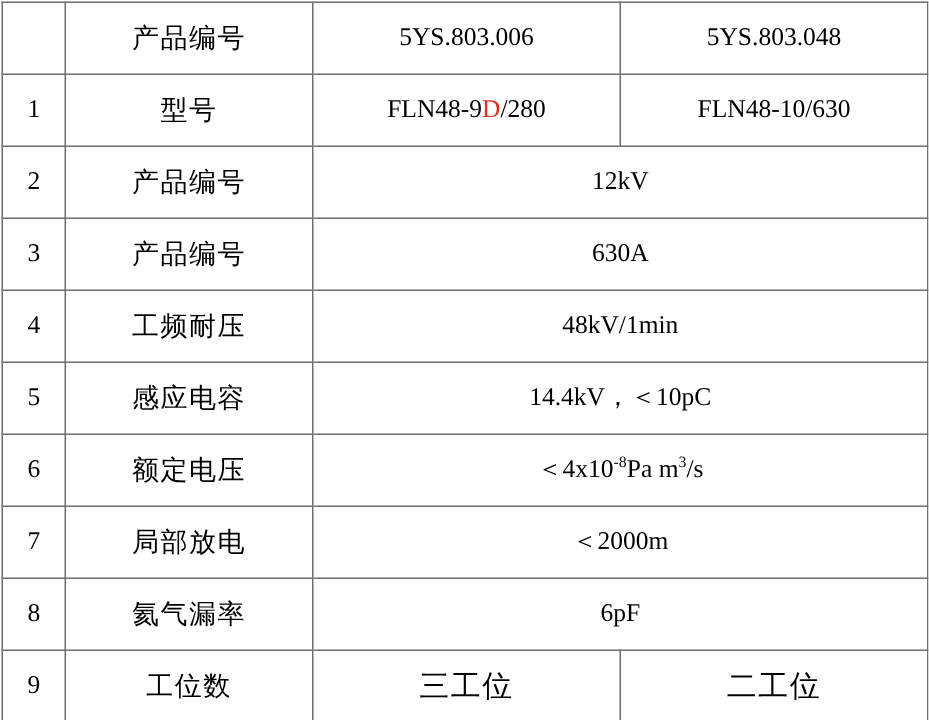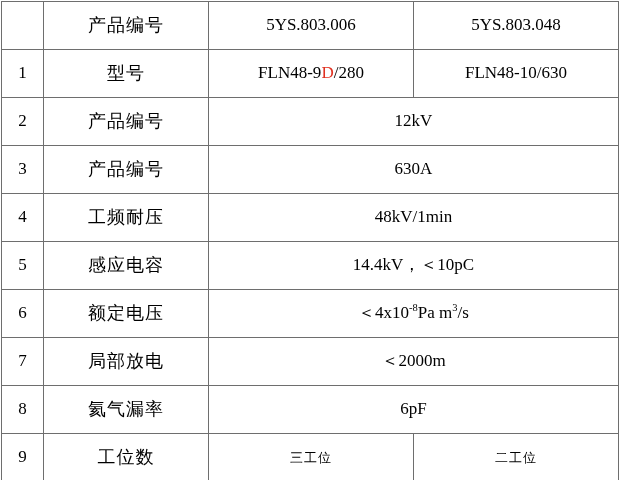--- a/index.html
+++ b/index.html
@@ -39,21 +39,21 @@
     font-size: 17px;
   }
   td.item {
     font-size: 18px;
     letter-spacing: 1px;
   }
   td.val {
     font-size: 17px;
   }
   td.val-cjk {
-    font-size: 13px;
+    font-size: 20px;
     letter-spacing: 1px;
   }
   .hl {
     color: #e03020;
   }
   sup {
     font-size: 0.62em;
     vertical-align: super;
     line-height: 0;
   }

